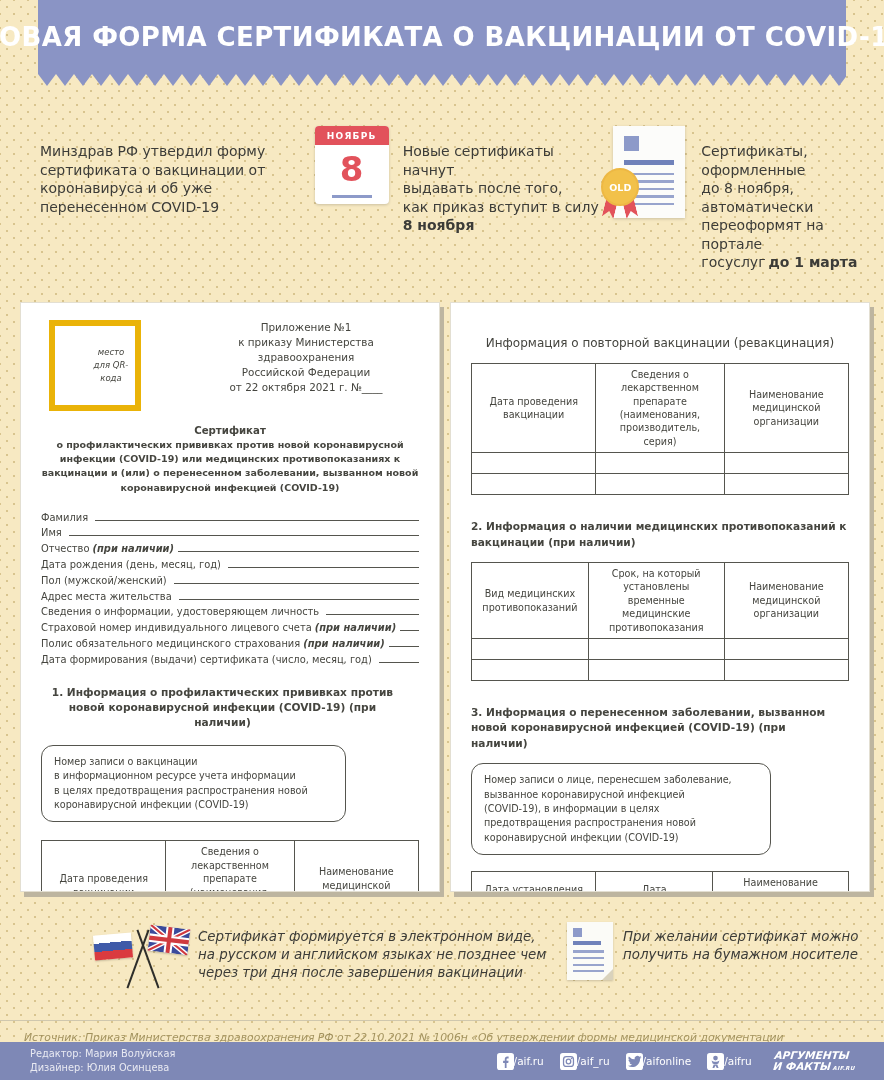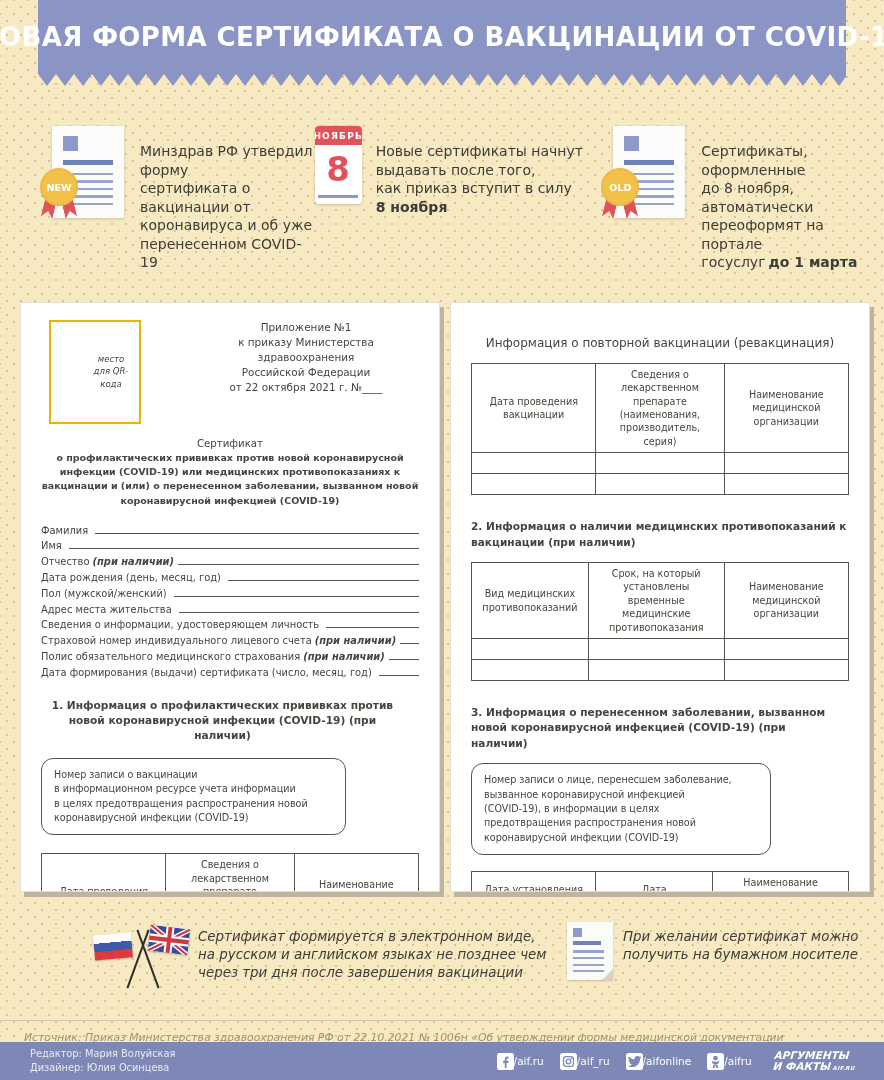--- a/index.html
+++ b/index.html
@@ -40,36 +40,36 @@
     background:repeating-linear-gradient(to bottom,#98a4cd 0 2.5px, rgba(0,0,0,0) 2.5px 7.5px); }
   .rosette-wrap { position:absolute; left:-4px; bottom:-4px; width:46px; height:62px; }
   .ribbon { position:absolute; top:24px; width:12px; height:28px; background:#e2525b;
     clip-path:polygon(0 0,100% 0,100% 100%,50% 76%,0 100%); }
   .ribbon.l { left:8px; transform:rotate(14deg); }
   .ribbon.r { left:26px; transform:rotate(-14deg); }
   .rosette { position:absolute; top:2px; left:4px; width:38px; height:38px; border-radius:50%;
     background:#f2c14a; border:2px solid #edb844; display:flex; align-items:center; justify-content:center;
     color:#fff; font-size:9.5px; font-weight:bold; }
   
-  .cal { width:47px; height:78px; background:#fff; border-radius:4px; overflow:hidden;
+  .cal { width:74px; height:78px; background:#fff; border-radius:4px; overflow:hidden;
     box-shadow:0 1px 3px rgba(0,0,0,.18); flex:0 0 auto; margin-top:6px; }
   .cal-head { height:19px; background:#e2525b; color:#fff; font-size:9px; font-weight:bold;
     letter-spacing:1.2px; display:flex; align-items:center; justify-content:center; }
   .cal-day { height:46px; color:#e2525b; font-size:34px; font-weight:bold; text-align:center; line-height:48px; }
   .cal-rule { width:40px; height:3px; background:#8d9ac9; margin:4px auto 0; }
   
   .panels { display:flex; gap:10px; margin:30px 14px 0 20px; }
   .panel { width:420px; height:590px; background:#fff; border:1px solid #e3dfd2;
     box-shadow:4px 5px 0 #bdb5a0; padding:15px 20px; overflow:hidden; color:#45453f; }
   .lp-head { display:flex; justify-content:space-between; margin-top:2px; }
-  .qr-box { width:92px; height:104px; border:2px solid #eab308; margin-left:8px;
+  .qr-box { width:92px; height:91px; border:6px solid #eab308; margin-left:8px;
     display:flex; align-items:center; justify-content:center; text-align:center;
     font-size:8.5px; font-style:italic; white-space:pre-line; line-height:1.5;padding-left:32px; }
   .appendix { width:218px; margin-right:4px; text-align:center; font-size:10.4px; line-height:1.45; white-space:pre-line; }
-  .cert-heading { margin-top:14px; text-align:center; font-size:10.2px; font-weight:normal; }
+  .cert-heading { margin-top:14px; text-align:center; font-size:10.2px; font-weight:bold; }
   .cert-body { margin-top:2px; text-align:center; font-size:9.5px; font-weight:bold; line-height:1.5; }
   .fields { margin-top:12px; }
   .field-row { display:flex; align-items:flex-end; height:15.8px; font-size:9.9px; white-space:nowrap; }
   .field-note { font-style:italic; margin-left:3px;font-weight:bold; }
   .field-line { flex:1; border-bottom:1px solid #55554e; margin:0 0 2px 4px; min-width:10px; }
   .section-title { font-weight:bold; font-size:10.6px; line-height:1.45; }
   .lp .section-title { margin-top:20px; width:96%;text-align:center; }
   .note-box { margin-top:14px; width:305px; border:1px solid #55554e; border-radius:12px;
     padding:9px 12px; font-size:9.6px; line-height:1.5; white-space:pre-line; }
   table.form { width:100%; border-collapse:collapse; font-size:9.6px; }
@@ -134,32 +134,20 @@
     <pattern id="zz" width="18" height="12" patternUnits="userSpaceOnUse">
       <path d="M0,0 L9,12 L18,0 Z" fill="#8a94c5"></path>
     </pattern>
   </defs>
   <rect width="100%" height="12" fill="url(#zz)"></rect>
 </svg>
 
 <section class="intro-row">
 
   <div class="intro-block b1">
-    <div class="doc-wrap">
-      <div class="doc">
-        <div class="sq"></div>
-        <div class="bar"></div>
-        <div class="lines"></div>
-      </div>
-      <div class="rosette-wrap">
-        <div class="ribbon l"></div>
-        <div class="ribbon r"></div>
-        <div class="rosette">NEW</div>
-      </div>
-    </div>
     <div class="intro-text">
       <span>Минздрав РФ утвердил форму
 сертификата о вакцинации от
 коронавируса и об уже
 перенесенном COVID-19</span>
     </div>
   </div>
 
   <div class="intro-block b2">
     <div class="cal">

